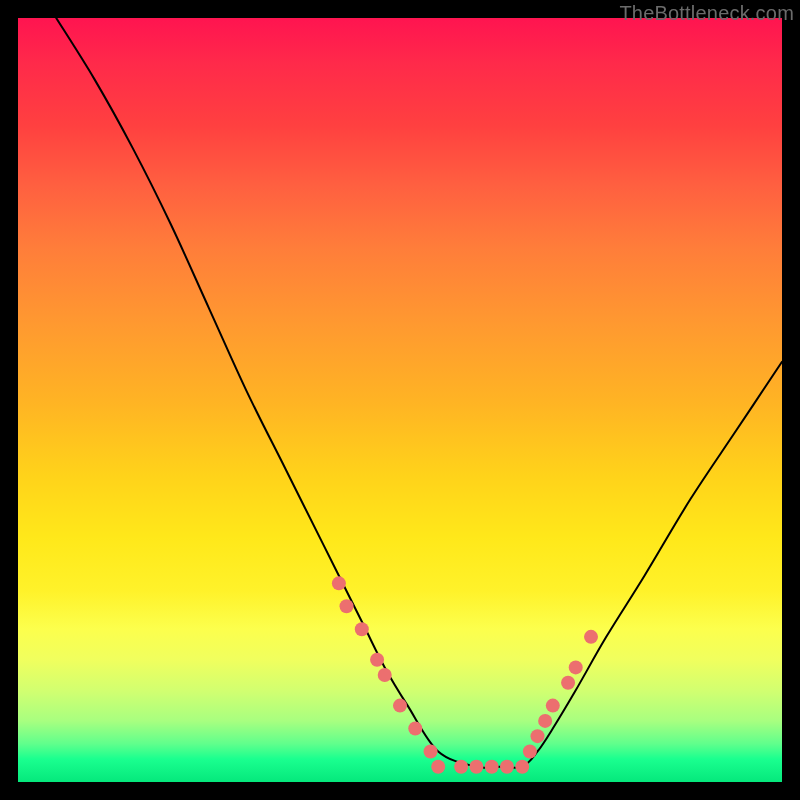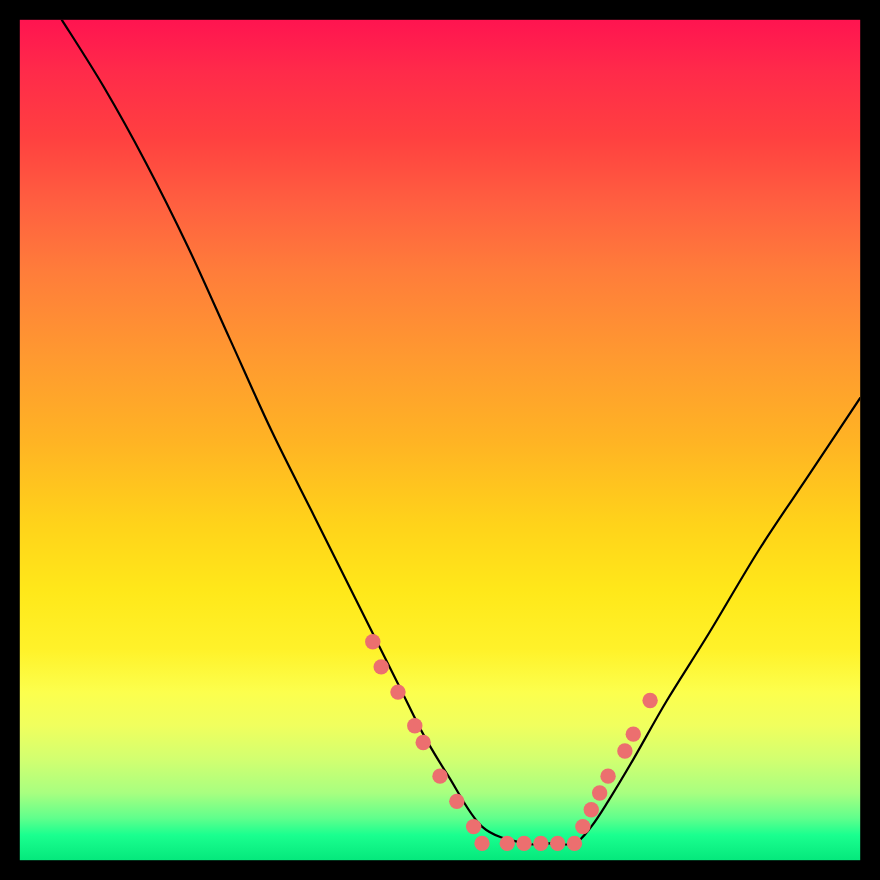--- a/index.html
+++ b/index.html
@@ -98,13 +98,14 @@
           <circle cx="511.88000000000005" cy="733.44" r="7" class="dot"></circle>
           <circle cx="519.52" cy="718.16" r="7" class="dot"></circle>
           <circle cx="527.16" cy="702.88" r="7" class="dot"></circle>
           <circle cx="534.8" cy="687.6" r="7" class="dot"></circle>
           <circle cx="550.0799999999999" cy="664.68" r="7" class="dot"></circle>
           <circle cx="557.72" cy="649.4" r="7" class="dot"></circle>
           <circle cx="573" cy="618.84" r="7" class="dot"></circle>
         </g>
     </svg>
   </div>
+  <div class="watermark">TheBottleneck.com</div>
 </div>
 
 </body></html>

